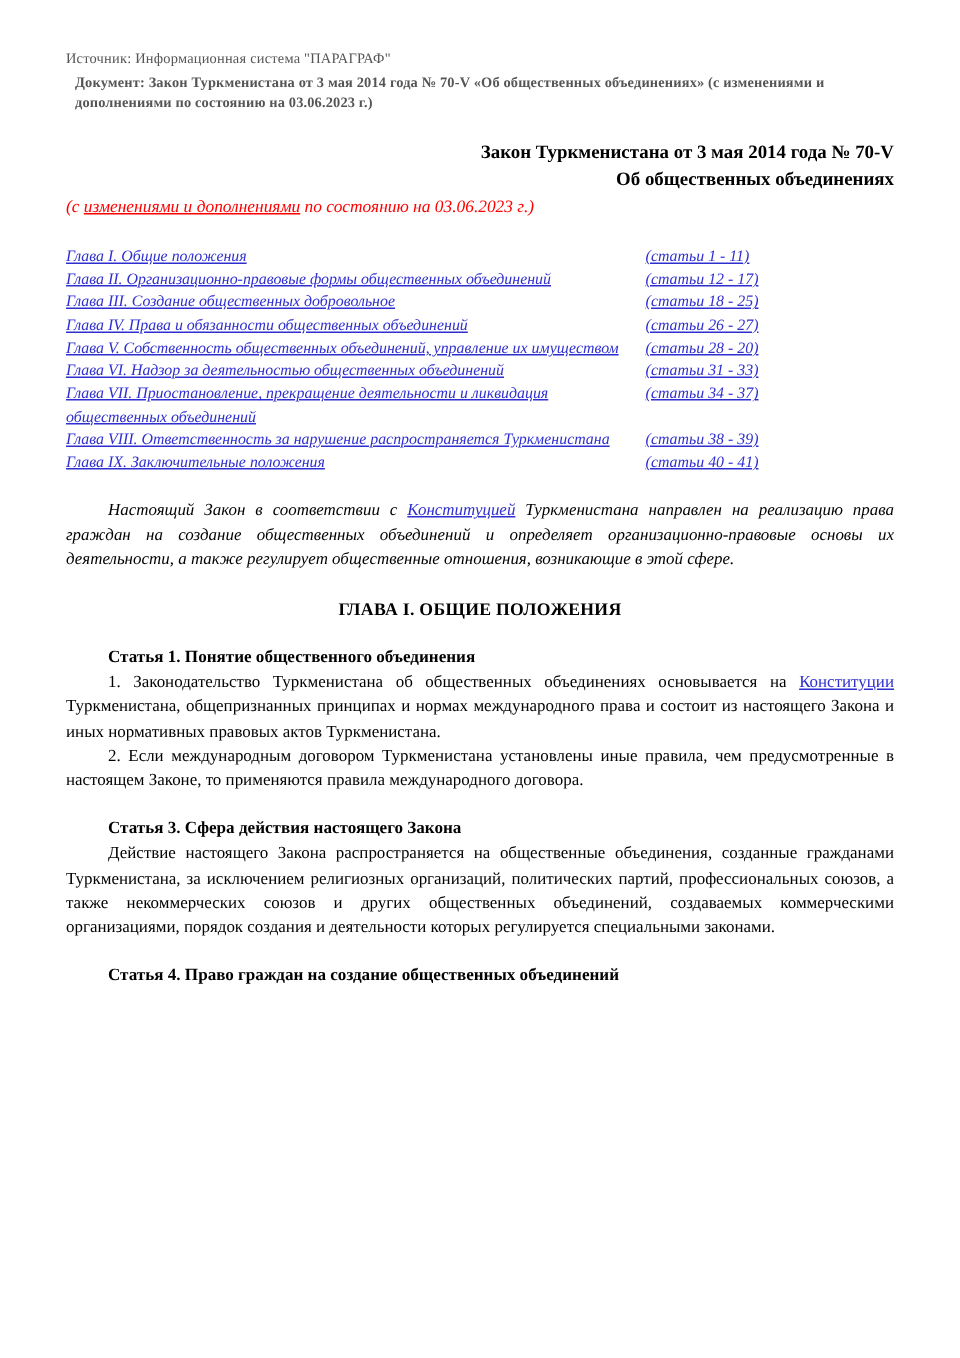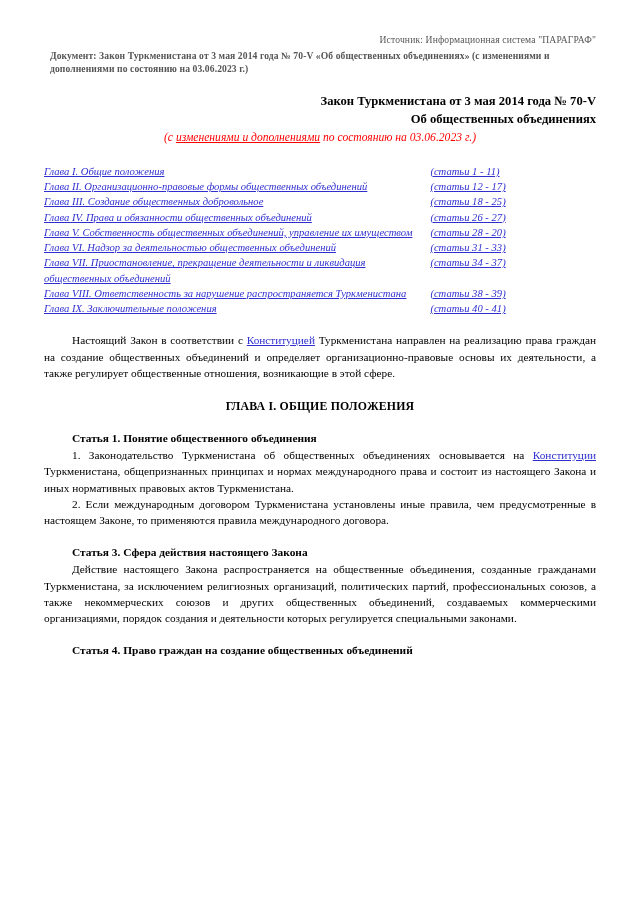--- a/index.html
+++ b/index.html
@@ -19,21 +19,21 @@
   .page {
     width: 640px;
     height: 905px;
     box-sizing: border-box;
     padding: 34px 44px 0 44px;
     position: relative;
   }
 
   
   .source-line {
-    text-align: right;
+    text-align: left;
     font-size: 9.6px;
     color: #555555;
     letter-spacing: 0.15px;
     line-height: 1.25;
     margin: 0 0 4px 0;
   }
   .doc-line {
     text-align: left;
     font-size: 9.6px;
     color: #555555;
@@ -46,21 +46,20 @@
 
   
   .title {
     text-align: right;
     font-weight: bold;
     font-size: 12.6px;
     line-height: 1.45;
     margin: 0;
   }
   .subtitle {
-    text-align: center;
     font-size: 11.6px;
     font-style: italic;
     color: #ff0000;
     line-height: 1.5;
     margin: 1px 0 0 0;
   }
   .subtitle .lnk-red {
     color: #ff0000;
     text-decoration: underline;
     font-style: italic;
@@ -100,20 +99,21 @@
   .para {
     margin: 0;
     font-size: 11.3px;
     line-height: 1.44;
     text-align: justify;
     text-indent: 28px;
     hyphens: none;
   }
   .para.first-para {
     margin-top: 16px;
+    font-style: italic;
   }
   .lnk-blue {
     color: #2f2fd0;
     text-decoration: underline;
     cursor: pointer;
   }
 
   .chapter-heading {
     text-align: center;
     font-weight: bold;

